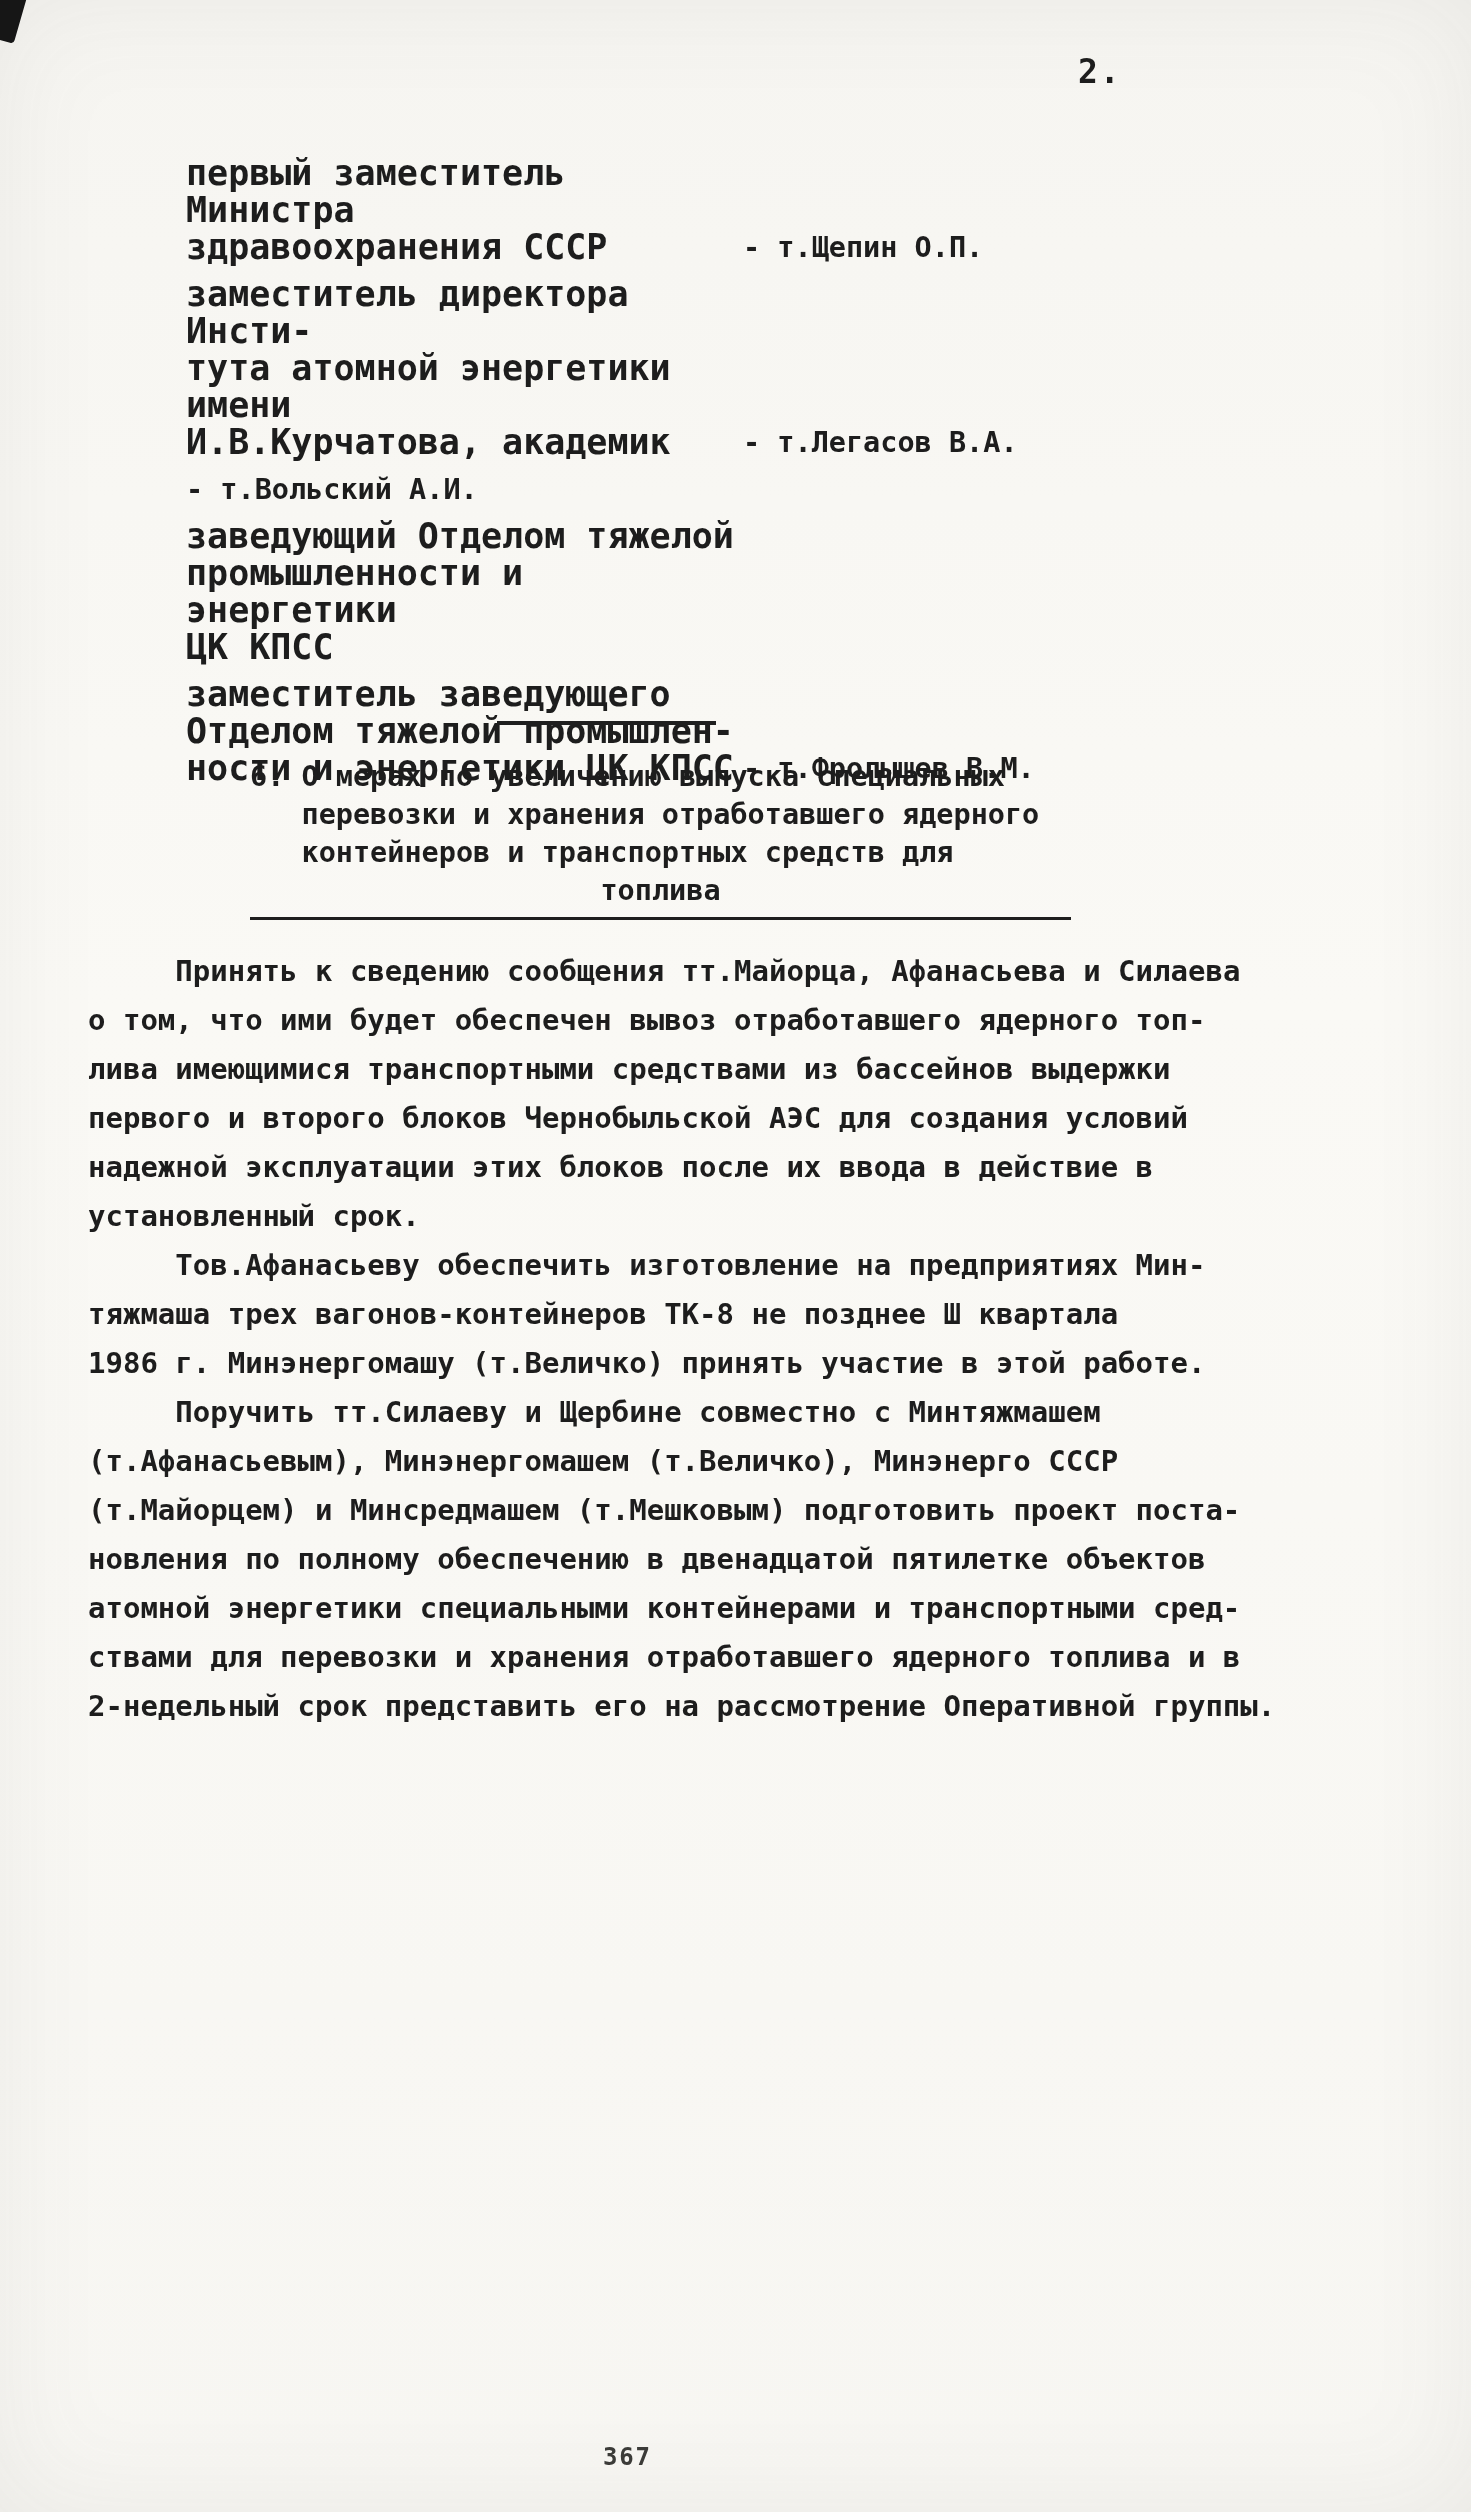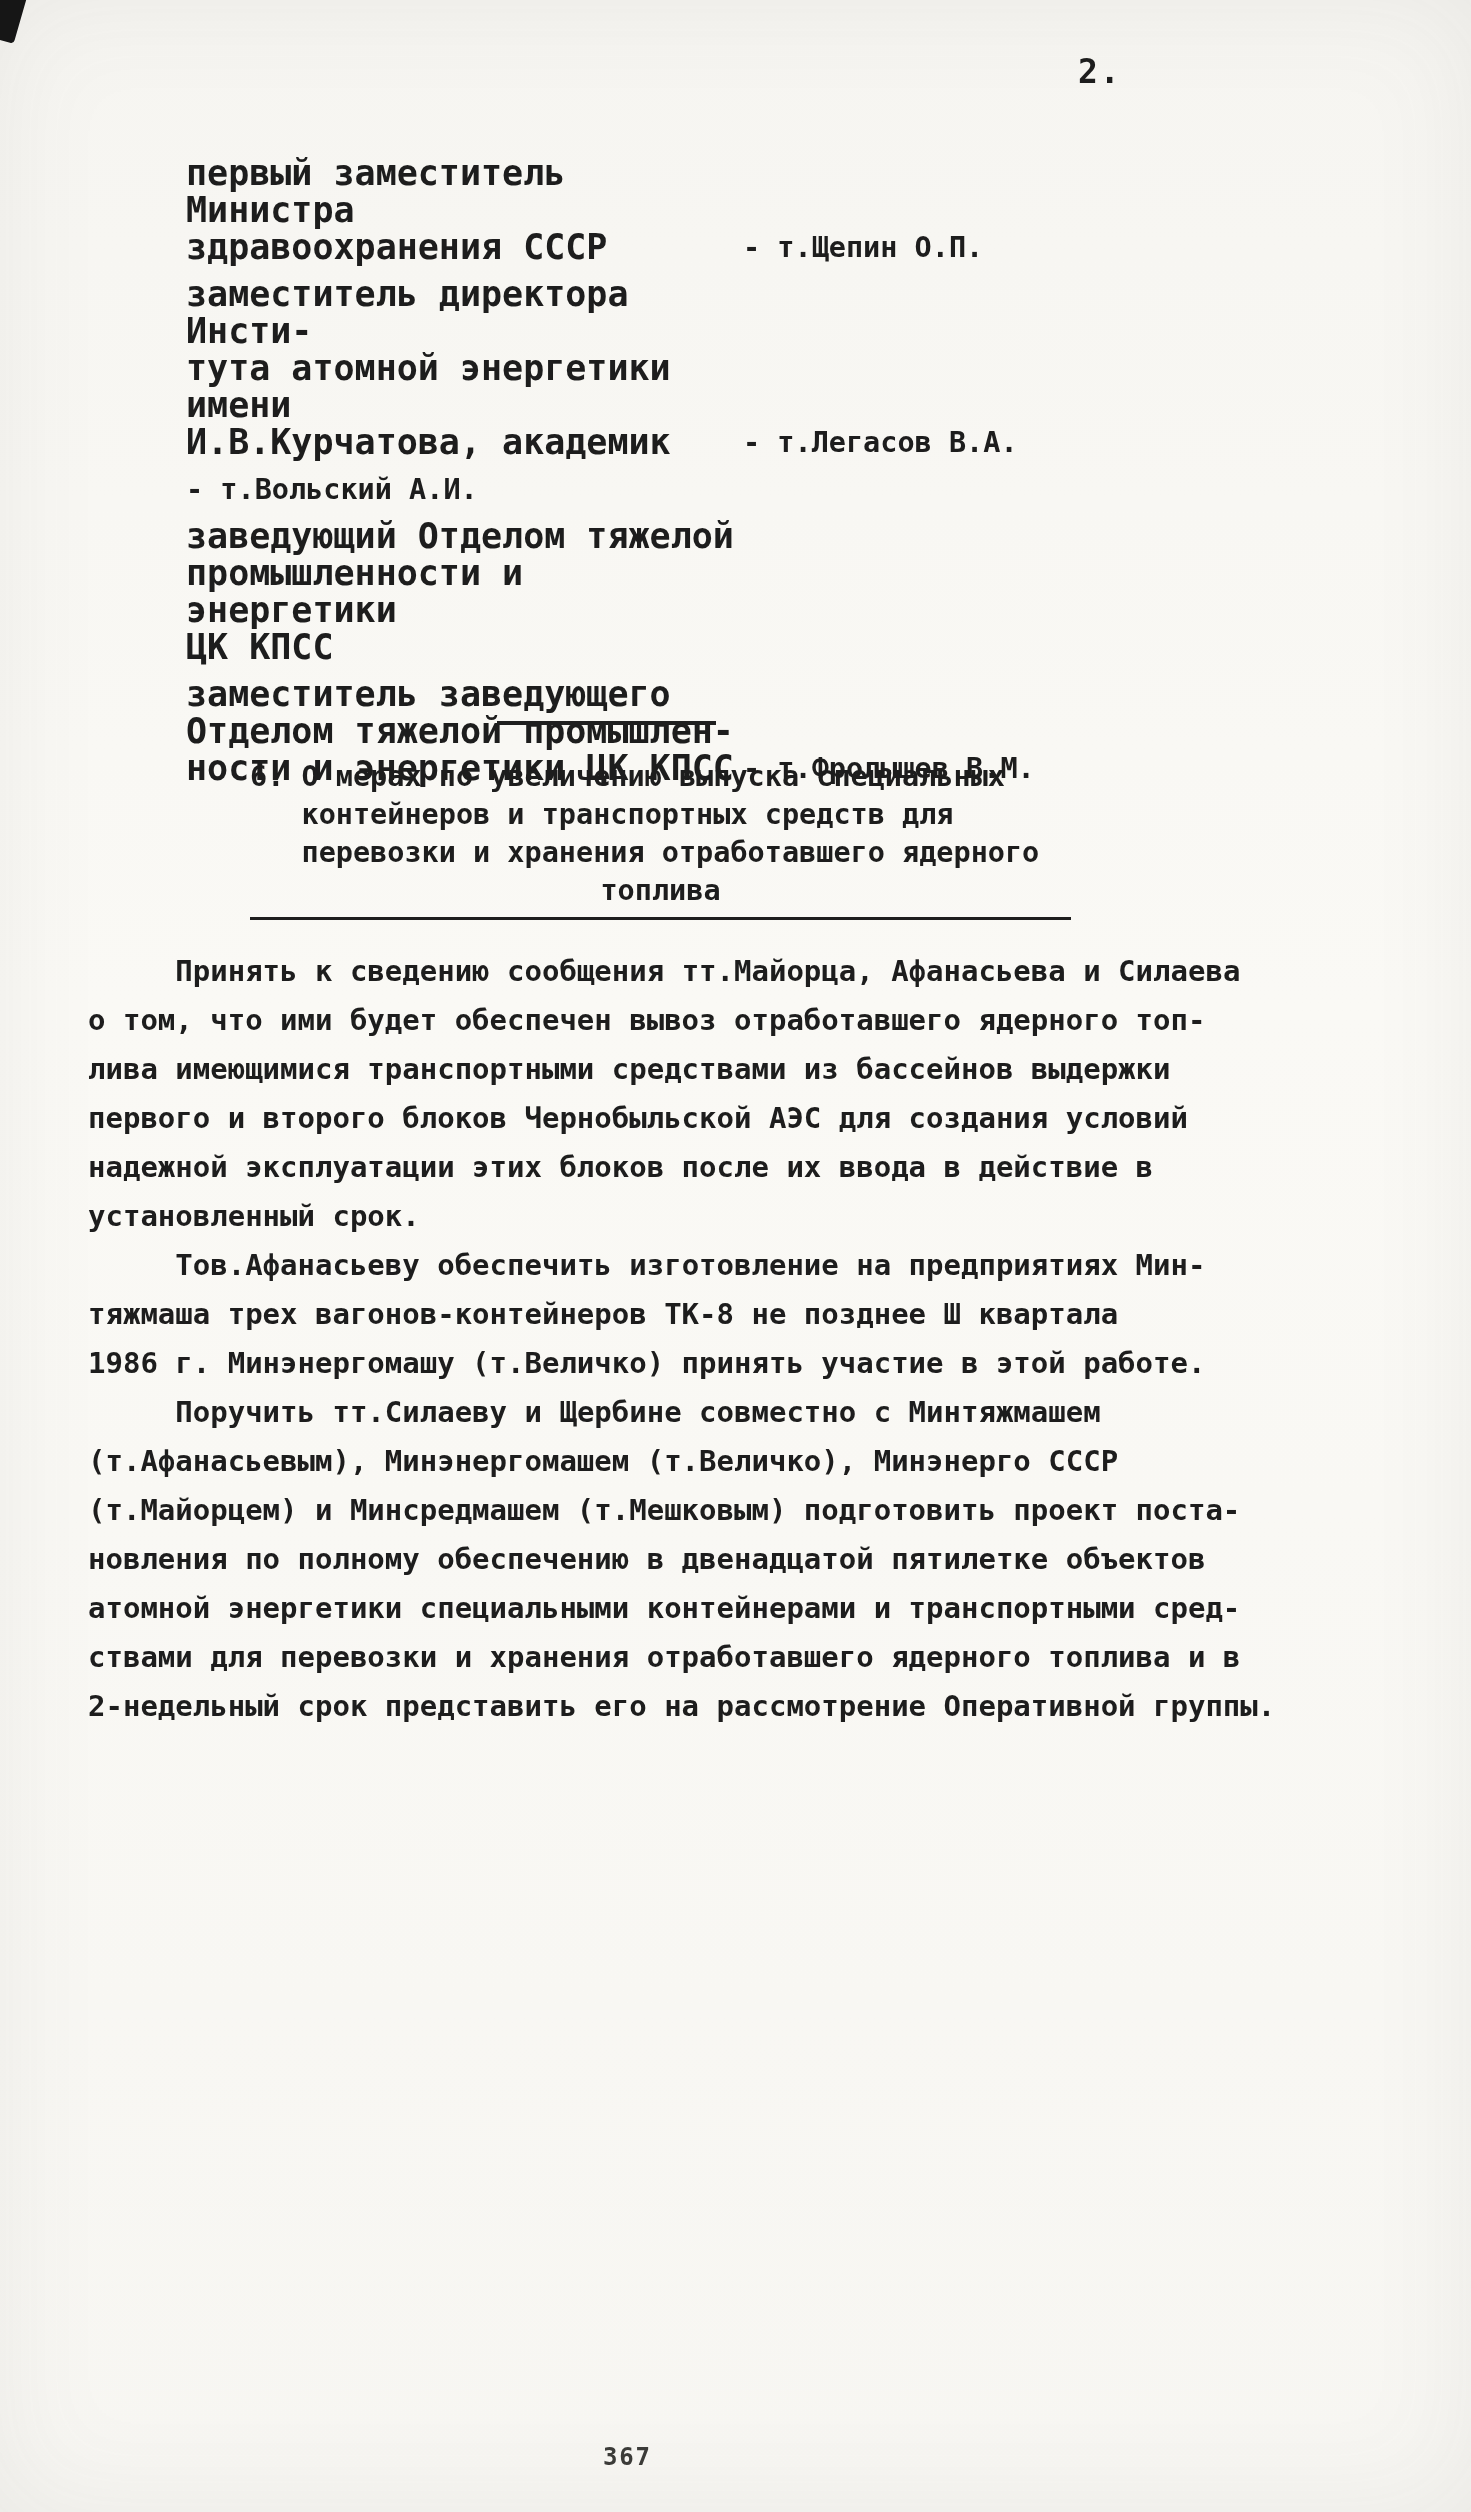--- a/index.html
+++ b/index.html
@@ -136,22 +136,22 @@
 Отделом тяжелой промышлен-
 ности и энергетики ЦК КПСС</div>
       <div class="official-name">- т.Фролышев В.М.</div>
     </div>
   </div>
 
   <div class="divider"></div>
 
   <div class="heading">
     <div class="heading-line">6. О мерах по увеличению выпуска специальных</div>
+    <div class="heading-line cont">перевозки и хранения отработавшего ядерного</div>
     <div class="heading-line cont">контейнеров и транспортных средств для</div>
-    <div class="heading-line cont">перевозки и хранения отработавшего ядерного</div>
     <div class="heading-line last">топлива</div>
   </div>
 
   <div class="body-text">
     <p class="paragraph">     Принять к сведению сообщения тт.Майорца, Афанасьева и Силаева
 о том, что ими будет обеспечен вывоз отработавшего ядерного топ-
 лива имеющимися транспортными средствами из бассейнов выдержки
 первого и второго блоков Чернобыльской АЭС для создания условий
 надежной эксплуатации этих блоков после их ввода в действие в
 установленный срок.</p>

